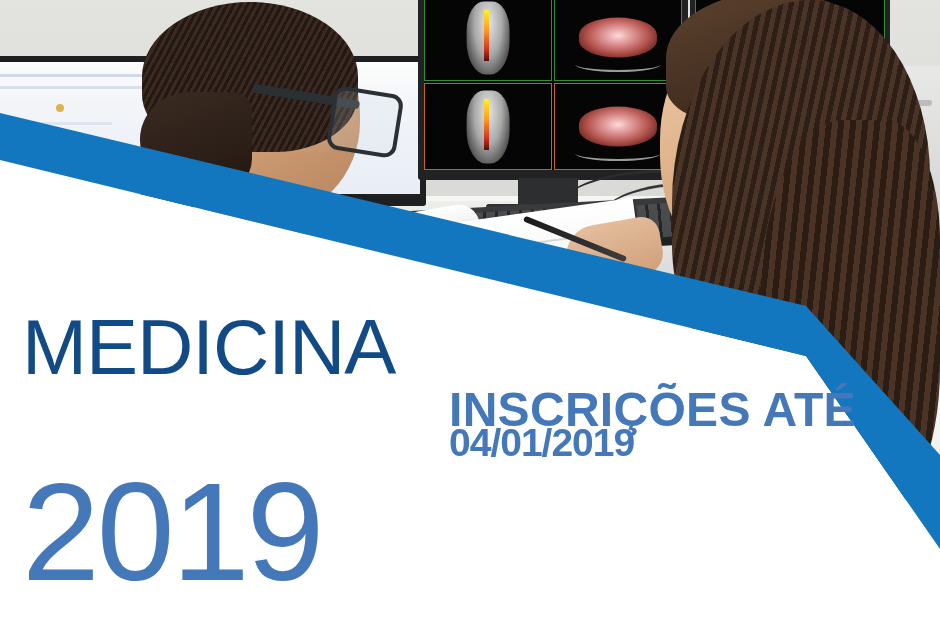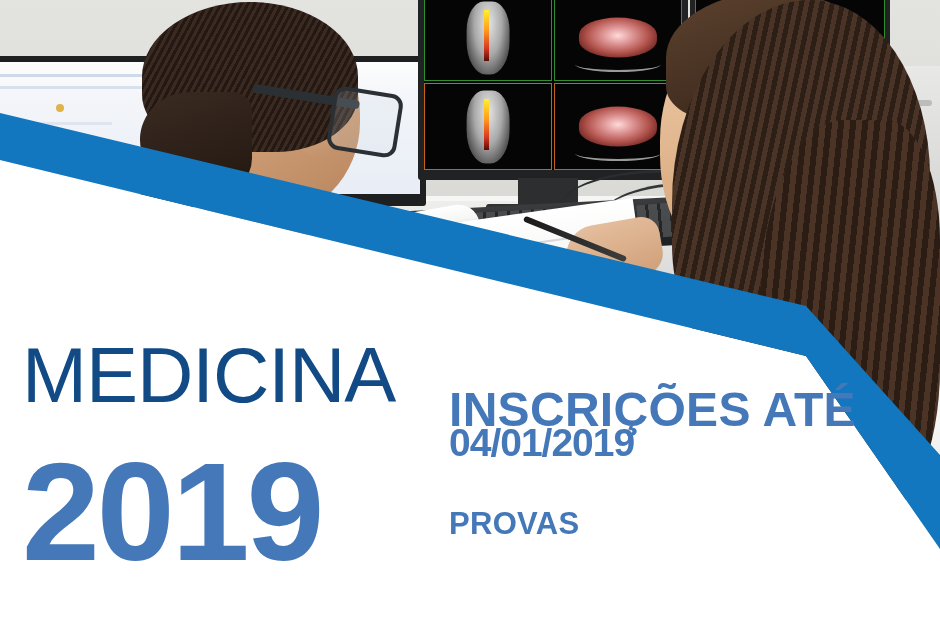--- a/index.html
+++ b/index.html
@@ -310,22 +310,22 @@
   }
   #t-medicina{
     left:22px;top:308px;
     font-size:78px;font-weight:300;letter-spacing:-1px;
   }
   #t-nuclear{
     left:22px;top:378px;
     font-size:78px;font-weight:300;letter-spacing:-1px;
   }
   #t-year{
-    left:22px;top:442px;
-    font-size:140px;font-weight:700;letter-spacing:-3px;
+    left:22px;top:462px;
+    font-size:140px;font-weight:400;letter-spacing:-3px;
   }
 
   #t-inscricoes{
     left:449px;top:386px;
     font-size:48px;font-weight:700;letter-spacing:.3px;
   }
   #t-date1{
     left:449px;top:423px;
     font-size:39px;font-weight:700;letter-spacing:-1px;
   }
@@ -442,26 +442,25 @@
     <div class="ph pen"></div>
   </div>
 
   <div class="whitecut" id="white-main" style="background: rgb(255, 255, 255);"></div>
 
   <div id="blue-band" style="background: rgb(18, 119, 190);"></div>
 
   <div id="text-layer">
 
 
-    <div class="t" id="t-medicina" style="color: rgb(17, 74, 133); margin-top: 28px;">MEDICINA</div>
+    <div class="t" id="t-medicina" style="color: rgb(17, 74, 133);">MEDICINA</div>
 
 
     <div class="t" id="t-year" style="color: rgb(68, 120, 184);">2019</div>
 
     <div class="t" id="t-inscricoes" style="color: rgb(68, 120, 184);">INSCRIÇÕES ATÉ</div>
 
     <div class="t" id="t-date1" style="color: rgb(68, 120, 184);">04/01/2019</div>
 
-    <div class="t" id="t-provas" style="color: rgb(68, 120, 184);">PROVAS</div>
 
   </div>
 
 </div>
 
 </body></html>

